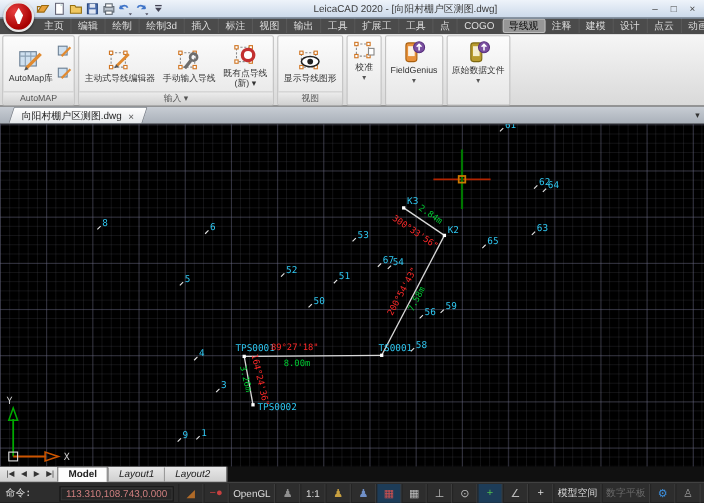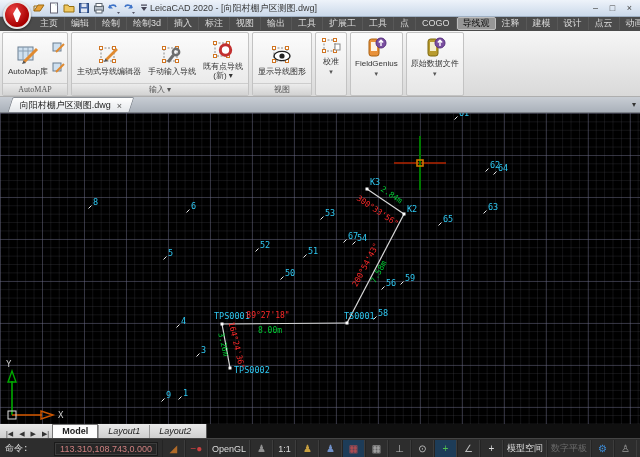--- a/index.html
+++ b/index.html
@@ -8,35 +8,35 @@
   
   .titlebar{height:16px;background:linear-gradient(#eef3fa,#cbd9ea);border-bottom:1px solid #9fb0c4;
     display:flex;align-items:center;font-size:9px;color:#333;position:relative;z-index:5;}
   .logo{position:absolute;left:3px;top:1px;width:24px;height:24px;border-radius:50%;
     background:radial-gradient(circle at 35% 30%,#e84040,#a80000 70%);border:2px solid #e6e6e6;
     box-shadow:0 1px 2px rgba(0,0,0,.5);z-index:20;}
   .logo:after{content:"";position:absolute;left:8px;top:4px;width:8px;height:15px;background:#fff;
     clip-path:polygon(50% 0,100% 45%,60% 100%,40% 100%,0 45%);}
   .qat{margin-left:32px;display:flex;align-items:center;gap:2px;}
   .qat .qicon{width:13px;height:12px;display:flex;align-items:center;justify-content:center;}
-  .title-text{flex:1;text-align:left;color:#3a3a3a;}
+  .title-text{flex:1;text-align:center;color:#3a3a3a;}
   .winbtns{display:flex;margin-right:2px;}
   .winbtn{width:17px;height:13px;display:flex;align-items:center;justify-content:center;color:#444;font-size:9px;}
   
   .menubar{height:14px;background:#4b4b4b;display:flex;align-items:flex-start;padding-left:34px;font-size:9px;}
   .mtab{color:#ddd;padding:1px 6px;white-space:nowrap;border-right:1px solid #585858;line-height:11px;}
   .mtab.active{background:#969696;color:#0a0a0a;border:1px solid #bdbdbd;border-radius:2px;padding:0 5px;}
   
   .ribbon{height:66px;background:linear-gradient(#f6f6f6,#d9d9d9);display:flex;align-items:stretch;
     gap:3px;padding:1px 2px 0 2px;border-bottom:1px solid #aeaeae;box-sizing:border-box;}
   .rgroup{display:flex;flex-direction:column;border:1px solid #c3c3c3;border-radius:2px;
     background:linear-gradient(#fcfcfc,#e6e6e6);overflow:hidden;}
   .rbody{flex:1;display:flex;align-items:center;padding:1px 2px;gap:1px;}
   .rlabel{height:11px;line-height:11px;font-size:8px;color:#555;text-align:center;
-    background:linear-gradient(#ececec,#d2d2d2);border-top:1px solid #cdcdcd;font-family:Liberation Serif, serif;}
+    background:linear-gradient(#ececec,#d2d2d2);border-top:1px solid #cdcdcd;}
   .rbtn{display:flex;flex-direction:column;align-items:center;justify-content:flex-start;
     padding:1px 3px 0 3px;font-size:8px;color:#333;text-align:center;line-height:9px;white-space:nowrap;}
   .rbtn svg{display:block;margin-bottom:1px;}
   .stack{display:flex;flex-direction:column;justify-content:center;gap:2px;}
   .panel{display:flex;flex-direction:column;border:1px solid #c3c3c3;border-radius:2px;
     background:linear-gradient(#fcfcfc,#e6e6e6);align-items:center;justify-content:flex-start;
     padding:2px 4px 0 4px;font-size:8px;color:#333;line-height:9px;}
   .panel .caret{color:#555;font-size:7px;margin-top:1px;}
   
   .doctabs{height:16px;background:linear-gradient(#c8cdd4,#aab1ba);display:flex;align-items:flex-end;
@@ -51,21 +51,21 @@
   .canvas{position:relative;width:640px;height:311px;background-color:#000;
     background-image:
       linear-gradient(rgba(110,110,140,.38) 1px, transparent 1px),
       linear-gradient(90deg, rgba(110,110,140,.38) 1px, transparent 1px),
       linear-gradient(rgba(90,90,100,.22) 1px, transparent 1px),
       linear-gradient(90deg, rgba(90,90,100,.22) 1px, transparent 1px);
     background-size:42px 42px,42px 42px,8.4px 8.4px,8.4px 8.4px;}
   .canvas svg{position:absolute;left:0;top:0;}
   
   .layoutbar{height:14px;display:flex;align-items:stretch;background:#101010;font-size:9px;}
-  .layoutleft{background:linear-gradient(#e9e9e9,#cfcfcf);display:flex;align-items:flex-end;
+  .layoutleft{background:linear-gradient(#e9e9e9,#cfcfcf);display:flex;align-items:center;
     padding:0 6px 0 3px;border-right:1px solid #555;}
   .navbtn{font-size:7px;color:#333;padding:0 3px;}
   .ltab{padding:0 9px;color:#222;font-style:italic;border-left:1px solid #9a9a9a;height:13px;line-height:13px;}
   .ltab.active{background:#fdfdfd;font-weight:bold;font-style:normal;border:1px solid #777;border-bottom:none;}
   
   .statusbar{height:20px;background:#2d2d2d;display:flex;align-items:center;font-size:9px;color:#ccc;
     padding:0 3px;box-sizing:border-box;border-top:1px solid #444;}
   .cmd{color:#ddd;font-family:"DejaVu Sans Mono",monospace;font-size:9px;margin-left:2px;}
   .spacer{flex:1;}
   .coordbox{border:1px solid #1a1a1a;box-shadow:inset 0 0 0 1px #3c3c3c;background:#262626;color:#cf7f7f;

